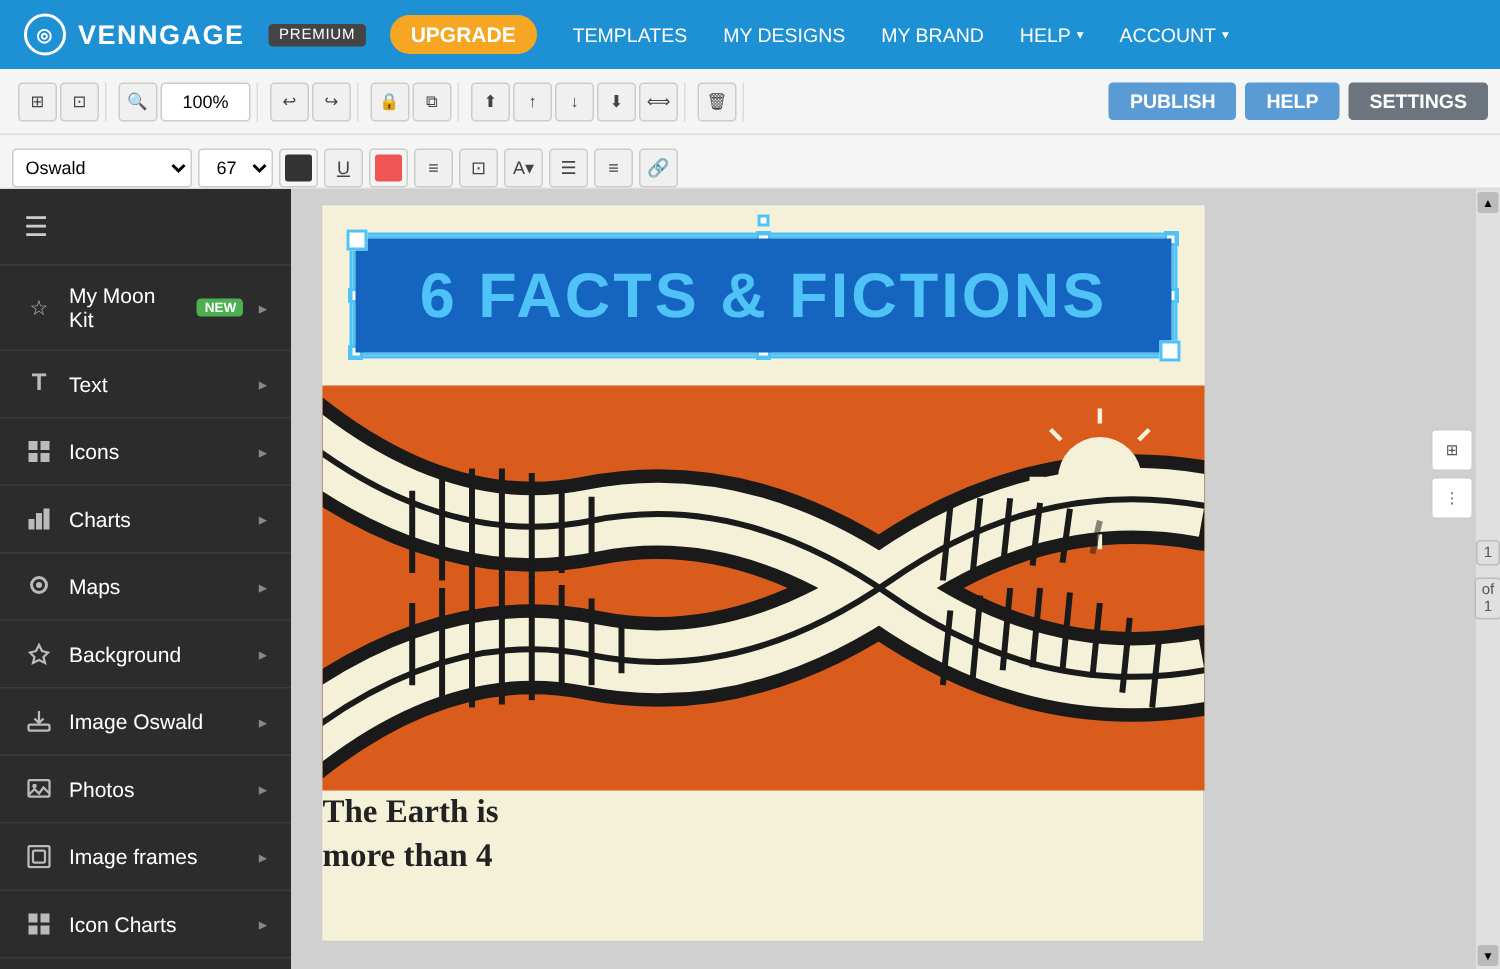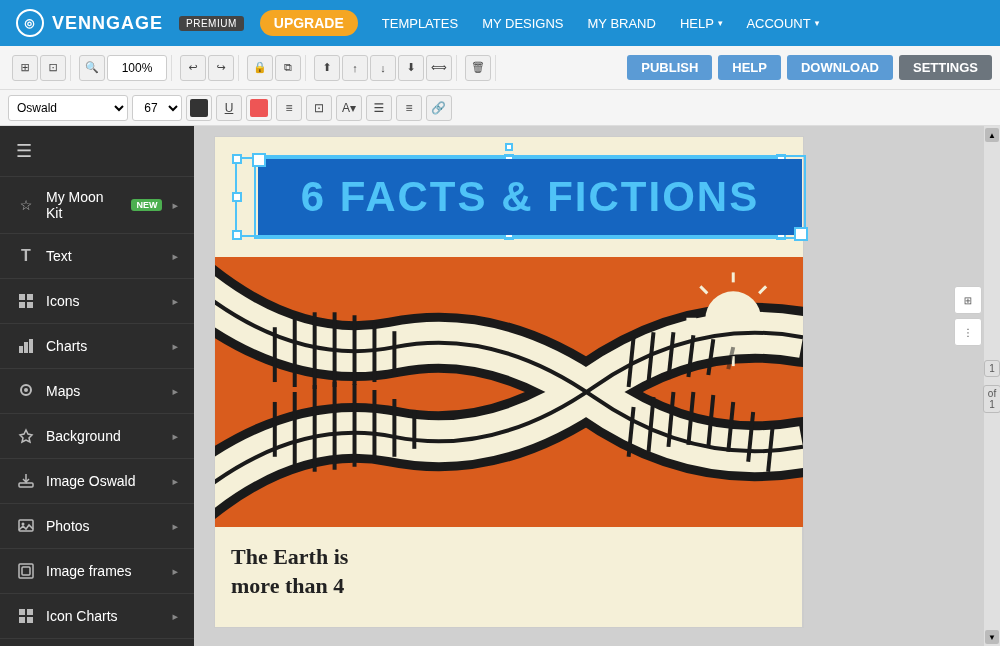--- a/index.html
+++ b/index.html
@@ -128,21 +128,21 @@
     .btn-share { background: #5b9bd5; }
     .btn-download { background: #5b9bd5; }
     .btn-settings { background: #6c757d; }
 
     
     .font-toolbar {
       height: 36px;
       background: #f5f5f5;
       border-bottom: 1px solid #ddd;
       display: flex;
-      align-items: center;
+      align-items: flex-end;
       padding: 0 8px;
       gap: 4px;
     }
     .font-select {
       width: 120px; height: 26px;
       border: 1px solid #ccc;
       border-radius: 3px;
       font-size: 12px;
       padding: 0 4px;
     }
@@ -290,21 +290,20 @@
       text-align: center;
     }
     .title-box {
       background: #1565c0;
       padding: 14px 20px;
       display: inline-block;
       width: 100%;
       position: relative;
       outline: 2px solid #4fc3f7;
       outline-offset: 2px;
-      margin-left: 21px;
     }
     .title-box::before, .title-box::after {
       content: '';
       position: absolute;
       width: 10px; height: 10px;
       background: white;
       border: 2px solid #4fc3f7;
     }
     .title-box::before { top: -6px; left: -6px; }
     .title-box::after { bottom: -6px; right: -6px; }
@@ -321,21 +320,20 @@
       position: relative;
       overflow: hidden;
     }
     .bottom-section {
       background: #f5f0d8;
       display: flex;
       height: 100px;
     }
     .bottom-left {
       flex: 1;
-      padding: 16px;
       border-right: 1px solid #ccc;
     }
     .bottom-right {
       flex: 1;
       padding: 16px;
       background: #d95c1d;
     }
     .bottom-text {
       font-size: 22px;
       font-weight: bold;
@@ -411,21 +409,20 @@
     <button class="tb-btn">↓</button>
     <button class="tb-btn">⬇</button>
     <button class="tb-btn">⟺</button>
   </div>
   <div class="toolbar-group">
     <button class="tb-btn">🗑</button>
   </div>
   <div class="action-buttons">
     <button class="action-btn btn-publish">PUBLISH</button>
     <button class="action-btn btn-share">HELP</button>
-    <button class="action-btn btn-download">DOWNLOAD</button>
     <button class="action-btn btn-settings">SETTINGS</button>
   </div>
 </div>
 
 <div class="font-toolbar">
   <select class="font-select tb-select">
     <option>Oswald</option>
   </select>
   <select class="font-size-select tb-select">
     <option>67</option>

